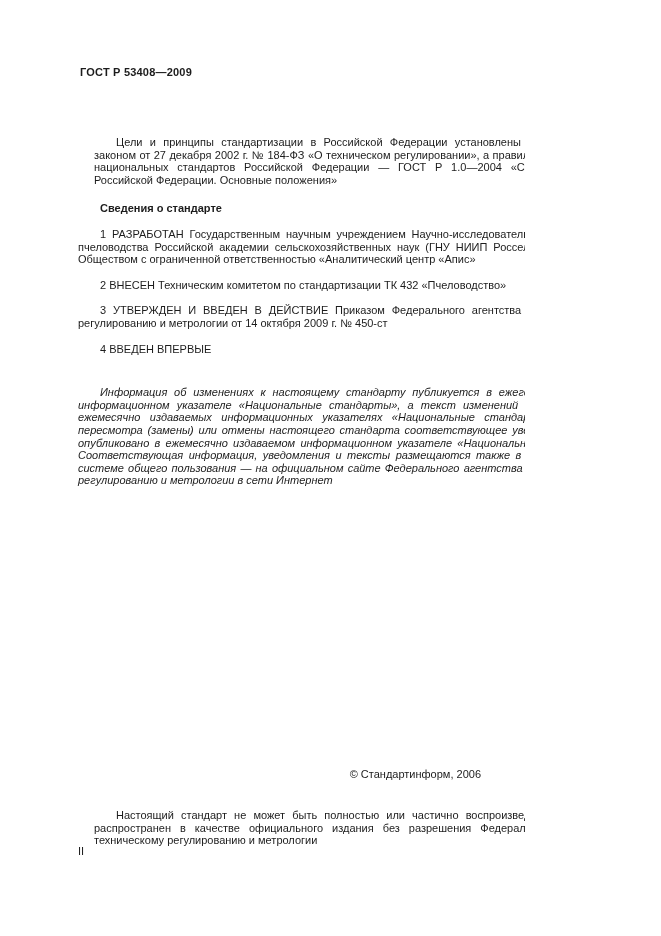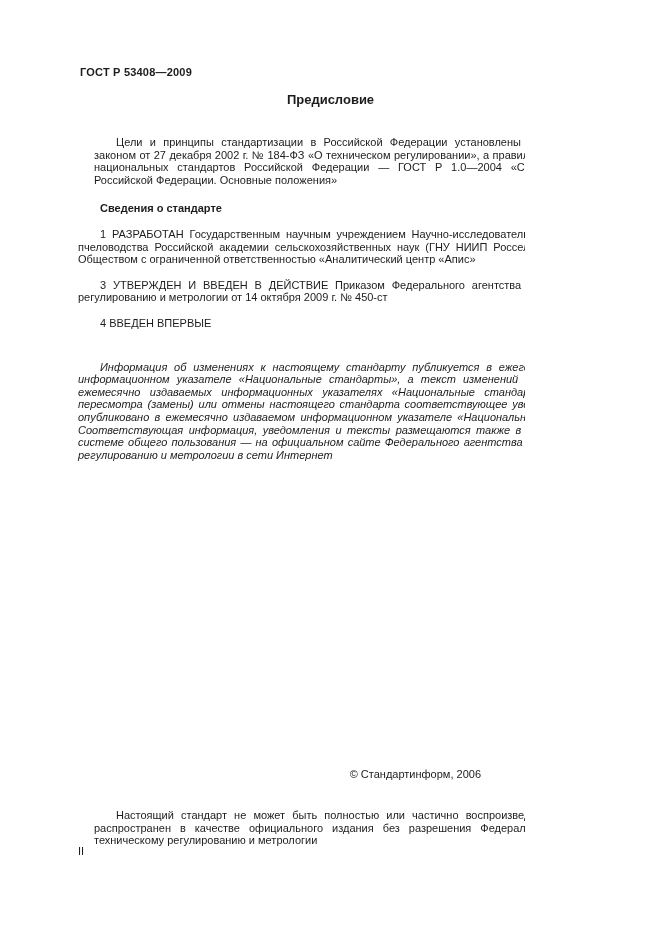--- a/index.html
+++ b/index.html
@@ -87,30 +87,30 @@
     font-size: 11px;
   }
 </style>
 </head>
 <body>
 
 <div class="page">
 
   <div class="doc-code">ГОСТ Р 53408—2009</div>
 
-  <div class="doc-title">Предисловие</div>
 
   <div class="body-block">
 
     <p class="para">Цели и принципы стандартизации в Российской Федерации установлены Федеральным законом от 27 декабря 2002 г. № 184-ФЗ «О техническом регулировании», а правила применения национальных стандартов Российской Федерации — ГОСТ Р 1.0—2004 «Стандартизация Российской Федерации. Основные положения»</p>
 
     <p class="info-heading">Сведения о стандарте</p>
 
     <p class="info-item">1 РАЗРАБОТАН Государственным научным учреждением Научно-исследовательским институтом пчеловодства Российской академии сельскохозяйственных наук (ГНУ НИИП Россельхозакадемии) и Обществом с ограниченной ответственностью «Аналитический центр «Апис»</p>
 
+    <p class="info-item">2 ВНЕСЕН Техническим комитетом по стандартизации ТК 432 «Пчеловодство»</p>
 
     <p class="info-item">3 УТВЕРЖДЕН И ВВЕДЕН В ДЕЙСТВИЕ Приказом Федерального агентства по техническому регулированию и метрологии от 14 октября 2009 г. № 450-ст</p>
 
     <p class="info-item">4 ВВЕДЕН ВПЕРВЫЕ</p>
 
     <p class="change-notice">Информация об изменениях к настоящему стандарту публикуется в ежегодно издаваемом информационном указателе «Национальные стандарты», а текст изменений и поправок — в ежемесячно издаваемых информационных указателях «Национальные стандарты». В случае пересмотра (замены) или отмены настоящего стандарта соответствующее уведомление будет опубликовано в ежемесячно издаваемом информационном указателе «Национальные стандарты». Соответствующая информация, уведомления и тексты размещаются также в информационной системе общего пользования — на официальном сайте Федерального агентства по техническому регулированию и метрологии в сети Интернет</p>
 
   </div>
 
   <div class="copyright">©  Стандартинформ, 2006</div>

